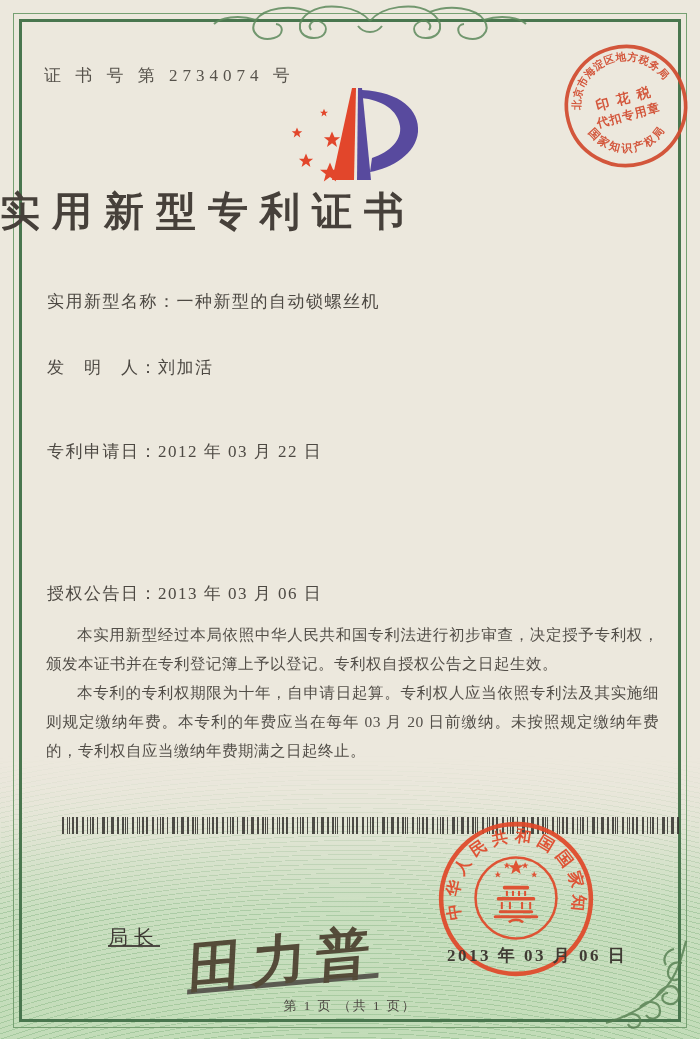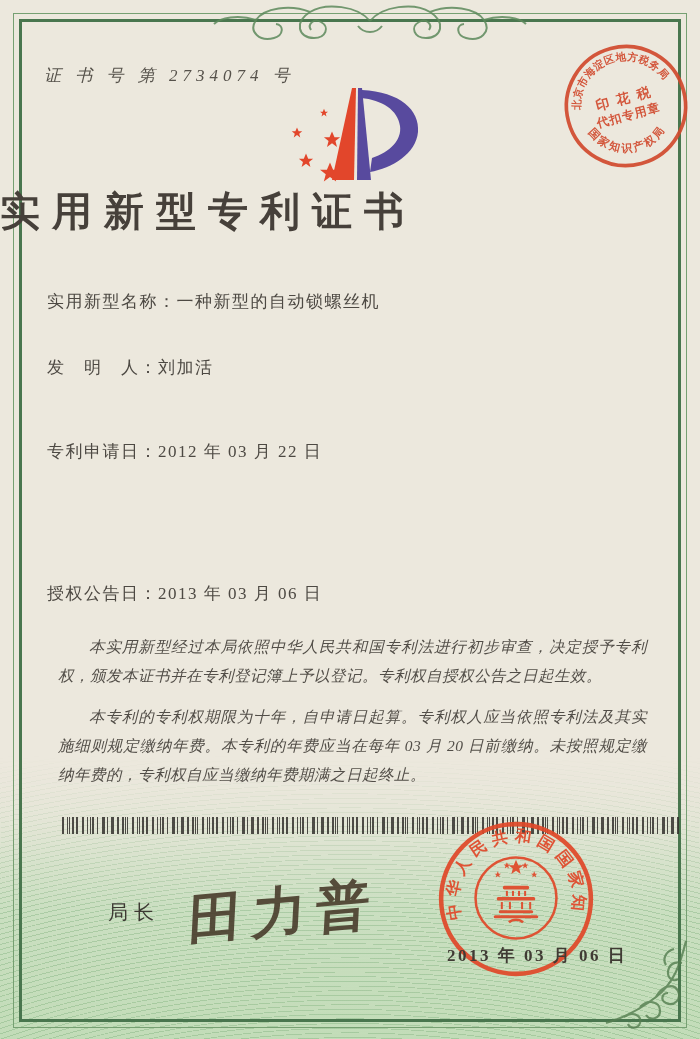--- a/index.html
+++ b/index.html
@@ -16,42 +16,42 @@
       repeating-radial-gradient(ellipse 1600px 1000px at 50% 235%, rgba(108,164,108,.33) 0 1.4px, rgba(0,0,0,0) 1.4px 7.5px),
       linear-gradient(180deg, rgba(205,227,198,0) 0%, rgba(196,221,188,.78) 38%, #c2dcb8 100%);
     -webkit-mask-image:linear-gradient(180deg,transparent 0,#000 155px);
     mask-image:linear-gradient(180deg,transparent 0,#000 155px);
   }
   
   .frame-outer{position:absolute;left:13px;top:13px;right:13px;bottom:11px;border:1.5px solid #76a072;z-index:2;}
   .frame-inner{position:absolute;left:19px;top:19px;right:19px;bottom:17px;border:3px solid #49764e;z-index:2;}
   .content{position:absolute;inset:0;z-index:3;}
 
-  .cert-no{position:absolute;left:44px;top:64px;font-size:17px;letter-spacing:5px;color:#56524b;font-style:italic;}
+  .cert-no{position:absolute;left:44px;top:64px;font-size:17px;letter-spacing:5px;color:#56524b;}
   .title{position:absolute;left:0;top:184px;width:100%;
     font-size:40px;font-weight:700;letter-spacing:12px;color:#46403a;}
 
   .field{position:absolute;left:47px;font-size:17px;letter-spacing:1.5px;color:#4d4943;white-space:nowrap;}
   .f0{top:290px}.f1{top:356px}.f2{top:412px}.f3{top:440px}.f4{top:524px}.f5{top:582px}
   .redacted{
     display:inline-block;vertical-align:-4px;width:258px;height:21px;border-radius:4px;
     background:linear-gradient(90deg,rgba(196,192,184,.20),rgba(186,182,174,.55) 30%,rgba(200,196,188,.30) 55%,rgba(184,180,172,.5) 80%,rgba(200,196,188,.25));
     filter:blur(4px);
   }
   .paras{position:absolute;left:46px;top:620px;width:613px;font-size:15.5px;line-height:29px;
     text-align:justify;color:#524e48;letter-spacing:.5px;}
-  .paras p{margin:12px;text-indent:2em;font-style:italic;}
+  .paras p{margin:0;text-indent:2em;}
 
   .barcode{position:absolute;left:62px;top:817px;width:617px;height:17px;z-index:4;opacity:.85;
     background:
       repeating-linear-gradient(90deg,#33312d 0 2px,transparent 2px 5px,#33312d 5px 6px,transparent 6px 10px),
       repeating-linear-gradient(90deg,#33312d 0 1px,transparent 1px 7px);
   }
 
-  .sign-row{position:absolute;left:108px;top:876px;z-index:5;display:flex;align-items:center;}
+  .sign-row{position:absolute;left:108px;top:924px;z-index:5;display:flex;align-items:flex-start;text-decoration:underline;}
   .sign-label{font-size:20px;letter-spacing:6px;color:#3d3933;}
   .sign-name{margin-left:28px;font-size:54px;font-weight:700;color:#463828;
     transform:rotate(-5deg) skewX(-8deg);letter-spacing:10px;opacity:.88;}
 
   .seal-wrap{position:absolute;left:430px;top:813px;z-index:4;}
   .seal-date{position:absolute;left:447px;top:944px;z-index:6;font-size:17px;font-weight:700;
     letter-spacing:2.5px;color:#403b34;}
 
   .footer{position:absolute;left:0;top:997px;width:100%;text-align:center;z-index:5;
     font-size:13px;letter-spacing:2px;color:#4c4842;}
@@ -185,15 +185,16 @@
       <g stroke="#567f51" fill="none" stroke-width="2.2" opacity="0.9">
         <path d="M82,6 C76,30 70,48 52,62 C34,76 16,84 2,88"></path>
         <path d="M52,62 C58,50 70,48 74,56 C78,64 70,72 62,68 C56,65 58,58 64,58"></path>
         <path d="M36,72 C44,64 56,66 56,76 C56,84 46,86 42,80"></path>
         <path d="M20,82 C28,76 38,80 36,88 C34,94 26,94 24,89"></path>
         <path d="M78,28 C70,26 64,30 64,38 C64,44 70,47 74,44"></path>
         <path d="M70,14 C62,16 58,24 62,30"></path>
       </g>
     </svg>
 
+    <div class="footer">第 1 页 （共 1 页）</div>
 
   </div>
 </div>
 
 </body></html>

